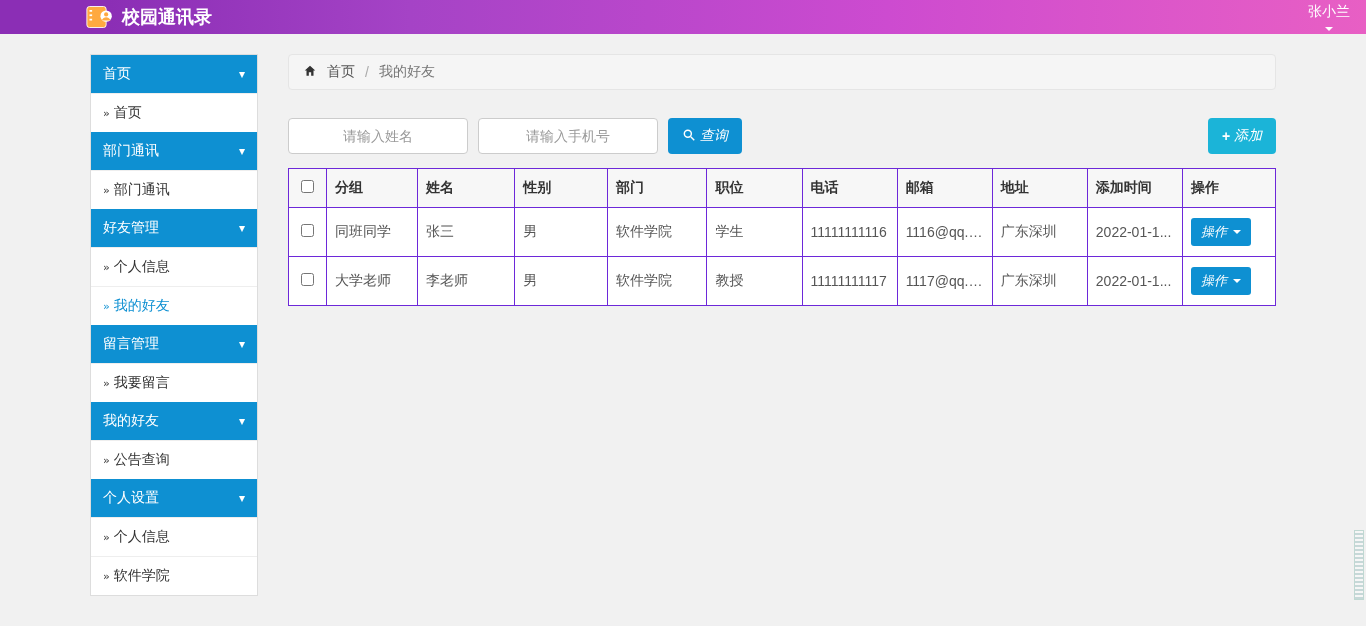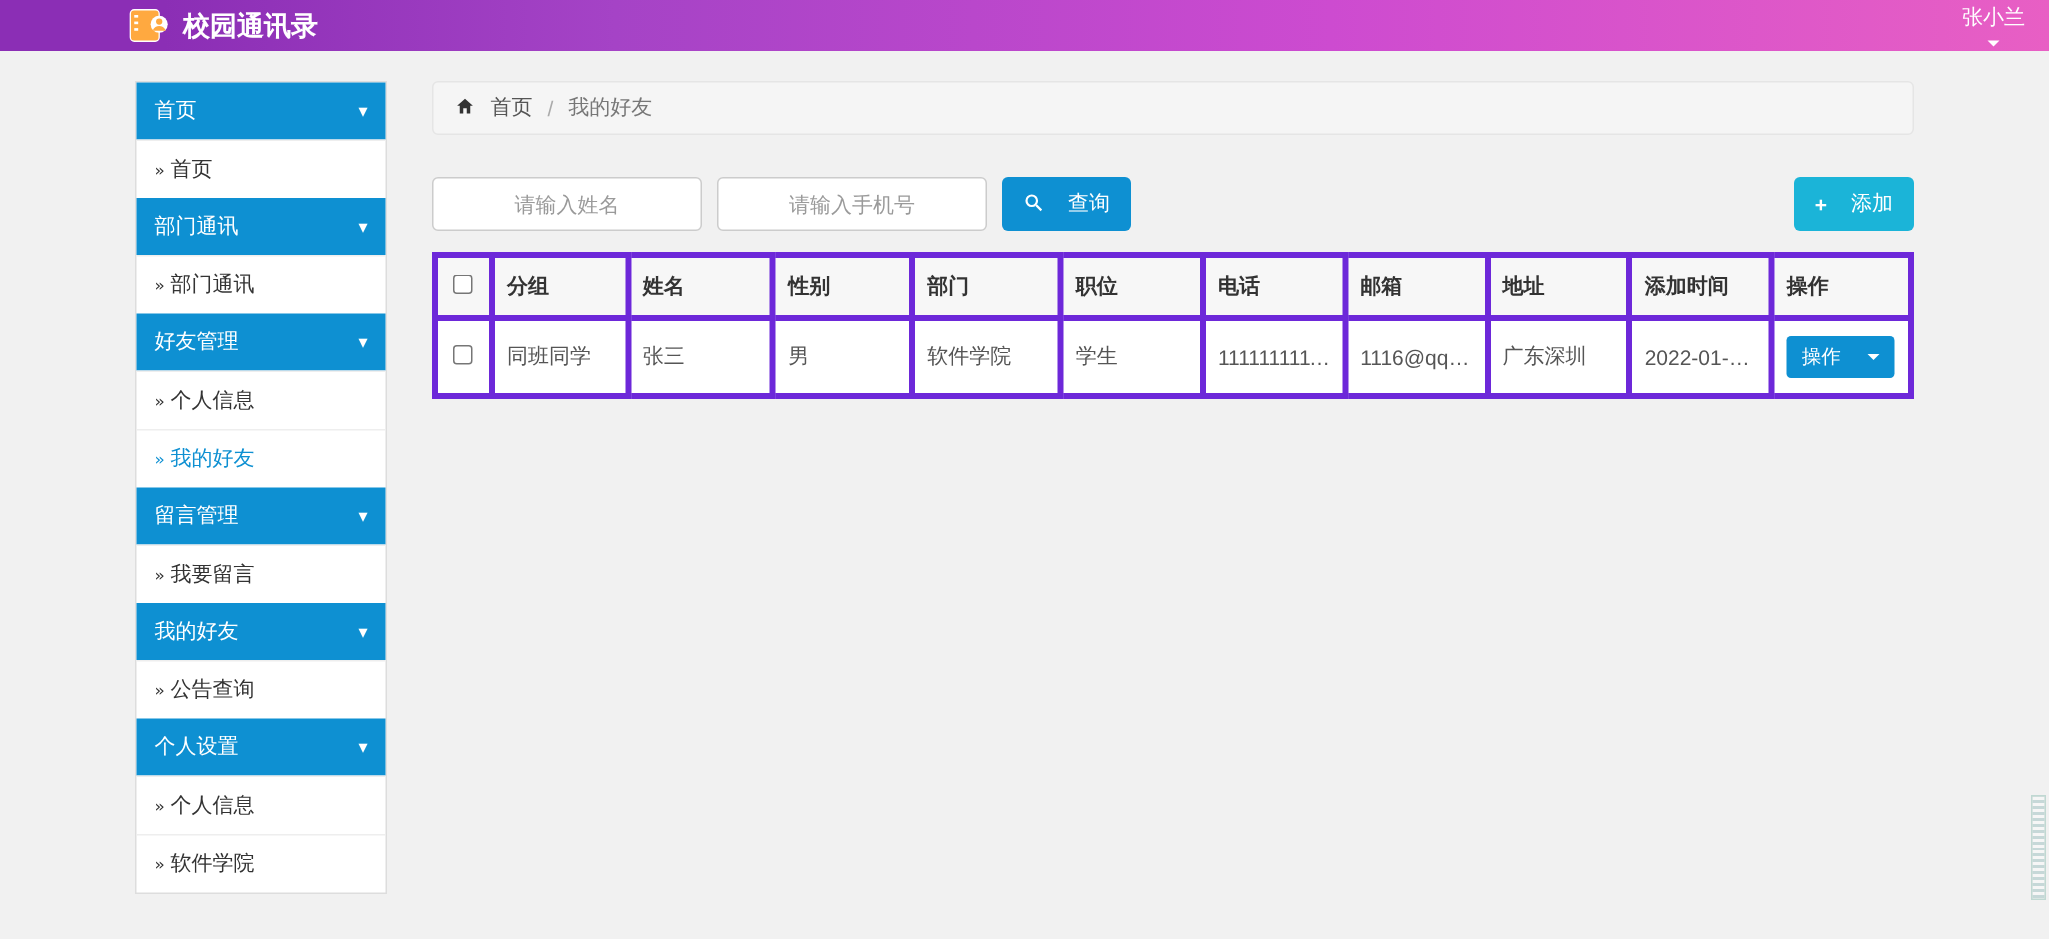--- a/index.html
+++ b/index.html
@@ -129,22 +129,23 @@
   .input::placeholder { color: #9a9a9a; }
   .btn {
     height: 36px;
     border: none;
     border-radius: 4px;
     padding: 0 14px;
     font-size: 14px;
     cursor: pointer;
     display: inline-flex;
     align-items: center;
-    gap: 16px;
+    gap: 4px;
     color: #fff;
+    font-style: italic;
   }
   .btn-primary { background: #0e90d2; }
   .btn-info    { background: #1bb4d8; }
   .btn-small {
     height: 28px;
     padding: 0 10px;
     font-size: 13px;
     border-radius: 3px;
   }
   .toolbar .spacer { flex: 1; }
@@ -154,21 +155,21 @@
     margin-top: 14px;
     overflow-x: auto;
   }
   table {
     width: 100%;
     border-collapse: collapse;
     background: #fff;
     table-layout: fixed;
   }
   th, td {
-    border: 4px solid #6d28d9;
+    border: 1px solid #6d28d9;
     padding: 10px 8px;
     text-align: left;
     font-size: 14px;
     white-space: nowrap;
     overflow: hidden;
     text-overflow: ellipsis;
   }
   th {
     background: #f7f7f7;
     font-weight: 700;
@@ -367,20 +368,38 @@
             <td>1116@qq.com</td>
             <td>广东深圳</td>
             <td>2022-01-1...</td>
             <td>
               <button class="btn btn-primary btn-small">
                 <span>操作</span>
                 <span class="caret-white"></span>
               </button>
             </td>
           </tr>
+          <tr>
+            <td class="col-chk"><input type="checkbox" style=""></td>
+            <td>大学老师</td>
+            <td>李老师</td>
+            <td>男</td>
+            <td>软件学院</td>
+            <td>教授</td>
+            <td>11111111117</td>
+            <td>1117@qq.com</td>
+            <td>广东深圳</td>
+            <td>2022-01-1...</td>
+            <td>
+              <button class="btn btn-primary btn-small">
+                <span>操作</span>
+                <span class="caret-white"></span>
+              </button>
+            </td>
+          </tr>
         </tbody>
       </table>
     </div>
 
   </div>
 </div>
 
 <div class="rs-track"></div>
 
 </body></html>

